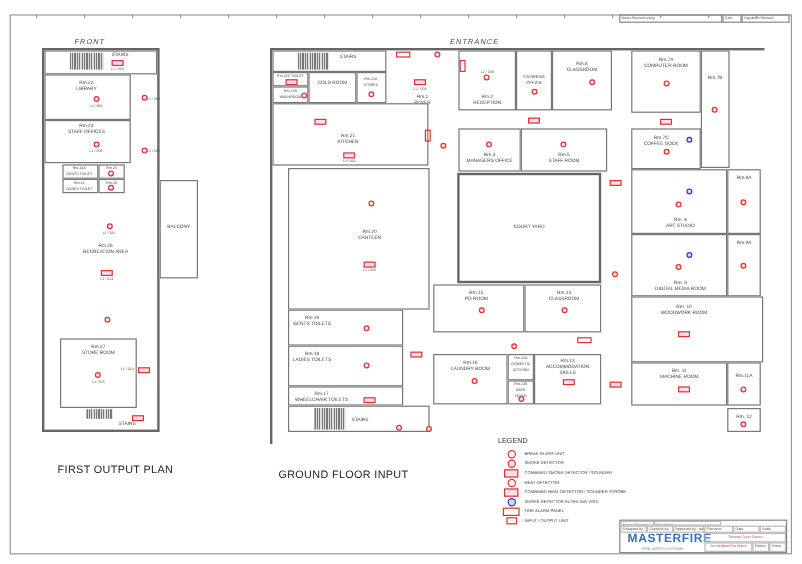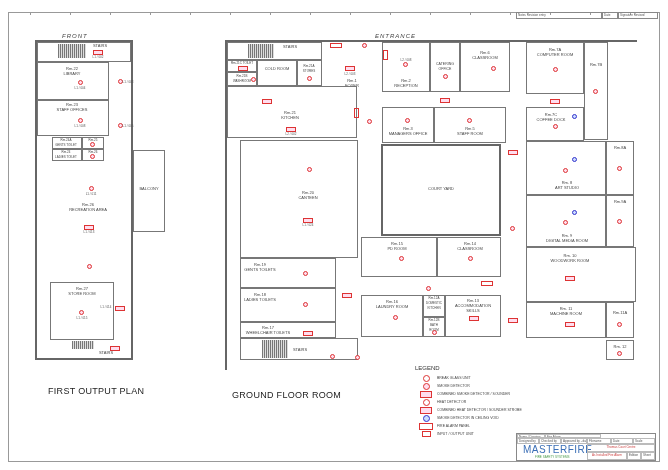--- a/index.html
+++ b/index.html
@@ -16,21 +16,21 @@
   .devid{position:absolute;font-size:3px;color:#555;white-space:nowrap;transform:translateX(-50%);}
   .stairs{position:absolute;background:repeating-linear-gradient(90deg,#777 0 1px,#ddd 1px 2px);}
   .title{position:absolute;font-size:9px;color:#222;letter-spacing:0.3px;}
   .hand{position:absolute;font-size:6px;color:#444;font-style:italic;letter-spacing:1px;}
   .legend{position:absolute;left:415px;top:365px;width:150px;}
   .legend .lh{font-size:6px;color:#333;margin-bottom:3px;}
   .legend .li{display:flex;align-items:center;height:8px;font-size:3.5px;color:#444;}
   .legend .sym{width:22px;display:flex;justify-content:center;}
   .tblock{position:absolute;left:516px;top:433px;width:138px;height:26px;border:1px solid #888;font-size:3px;color:#555;}
   .tblock .cell{position:absolute;border:1px solid #bbb;box-sizing:border-box;padding:0 1px;overflow:hidden;white-space:nowrap;}
-  .brand{position:absolute;font-size:10px;color:#3b6fb6;font-weight:normal;letter-spacing:0.5px;}
+  .brand{position:absolute;font-size:10px;color:#3b6fb6;font-weight:bold;letter-spacing:0.5px;}
   .brand-sub{position:absolute;font-size:3px;color:#4a9a4a;}
   .topbox{position:absolute;top:12px;height:7px;border:1px solid #888;font-size:3px;color:#555;box-sizing:border-box;padding:0 1px;}
 </style>
 </head>
 <body>
 
 <div class="sheet"></div>
 
 <div>
   <div class="tick" style="left:30px;top:12px"></div>
@@ -291,21 +291,21 @@
 MACHINE ROOM</div>
   <div class="combo" style="left:565px;top:322px"></div>
   <div class="combo" style="left:508px;top:318px"></div>
   <div class="room" style="left:606px;top:302px;width:28px;height:36px"></div>
   <div class="rlabel" style="left:620px;top:310px">Rm.11A</div>
   <div class="dev" style="left:617px;top:322px"></div>
   <div class="room" style="left:606px;top:340px;width:28px;height:20px"></div>
   <div class="rlabel" style="left:620px;top:344px">Rm. 12</div>
   <div class="dev" style="left:617px;top:351px"></div>
 
-  <div class="title" style="left:232px;top:390px">GROUND FLOOR ROOM</div>
+  <div class="title" style="left:232px;top:390px">GROUND FLOOR INPUT</div>
 </div>
 
 <div class="legend">
   <div class="lh">LEGEND</div>
   <div class="li">
       <span class="sym">
         <span style="width:5px;height:5px;border:1px solid #d33;border-radius:50%;display:inline-block"></span>
       </span>
       <span>BREAK GLASS UNIT</span>
     </div>

